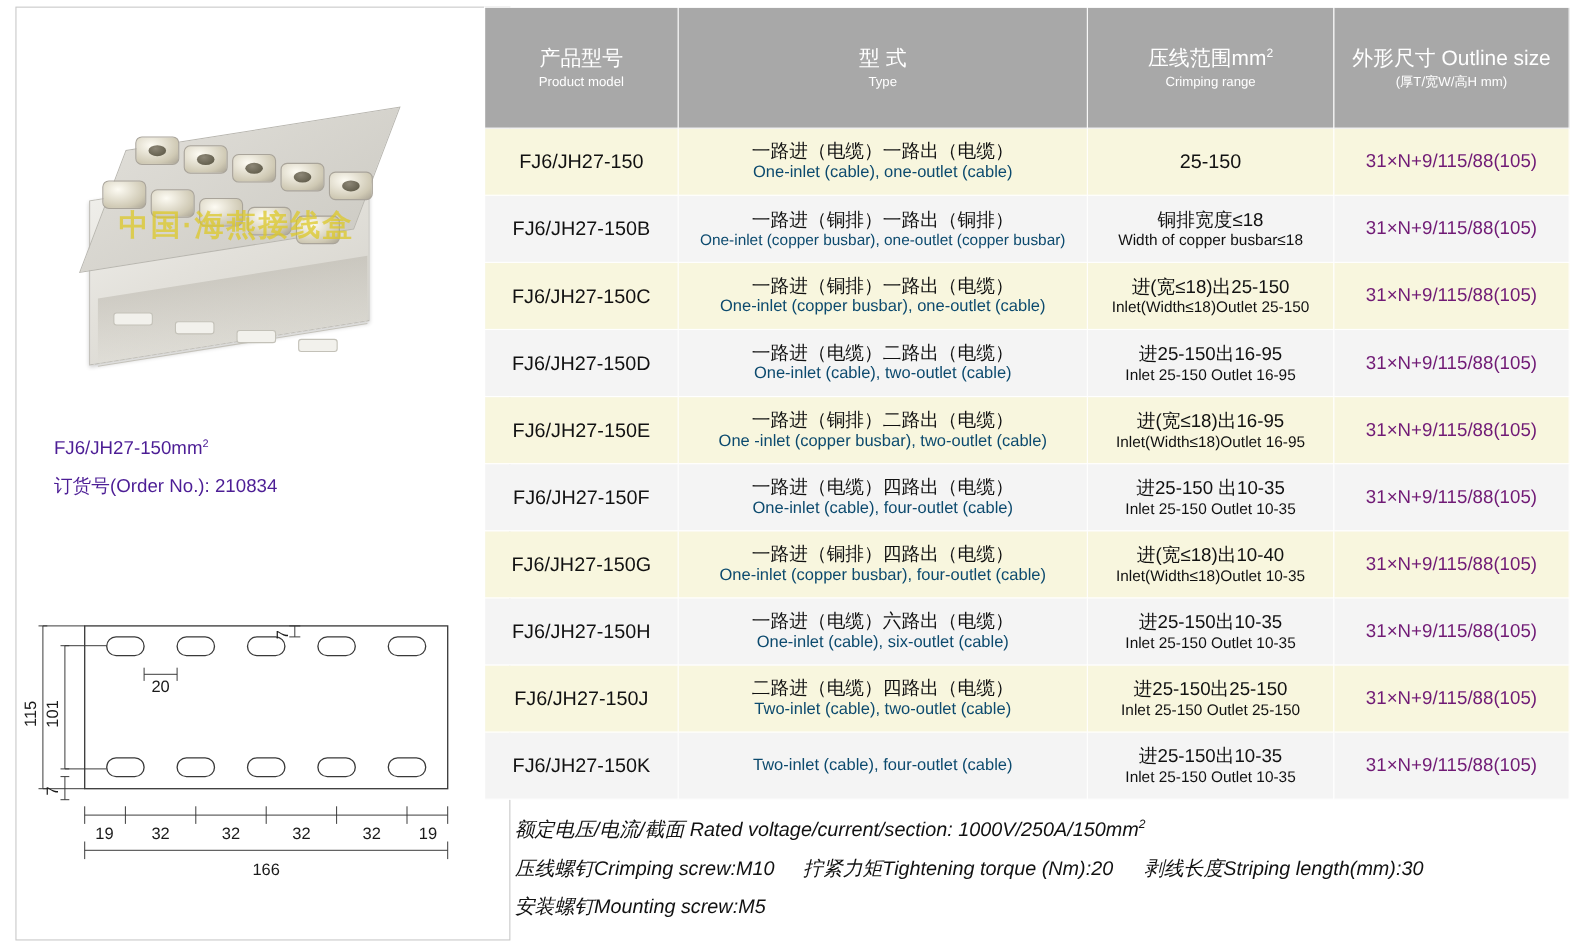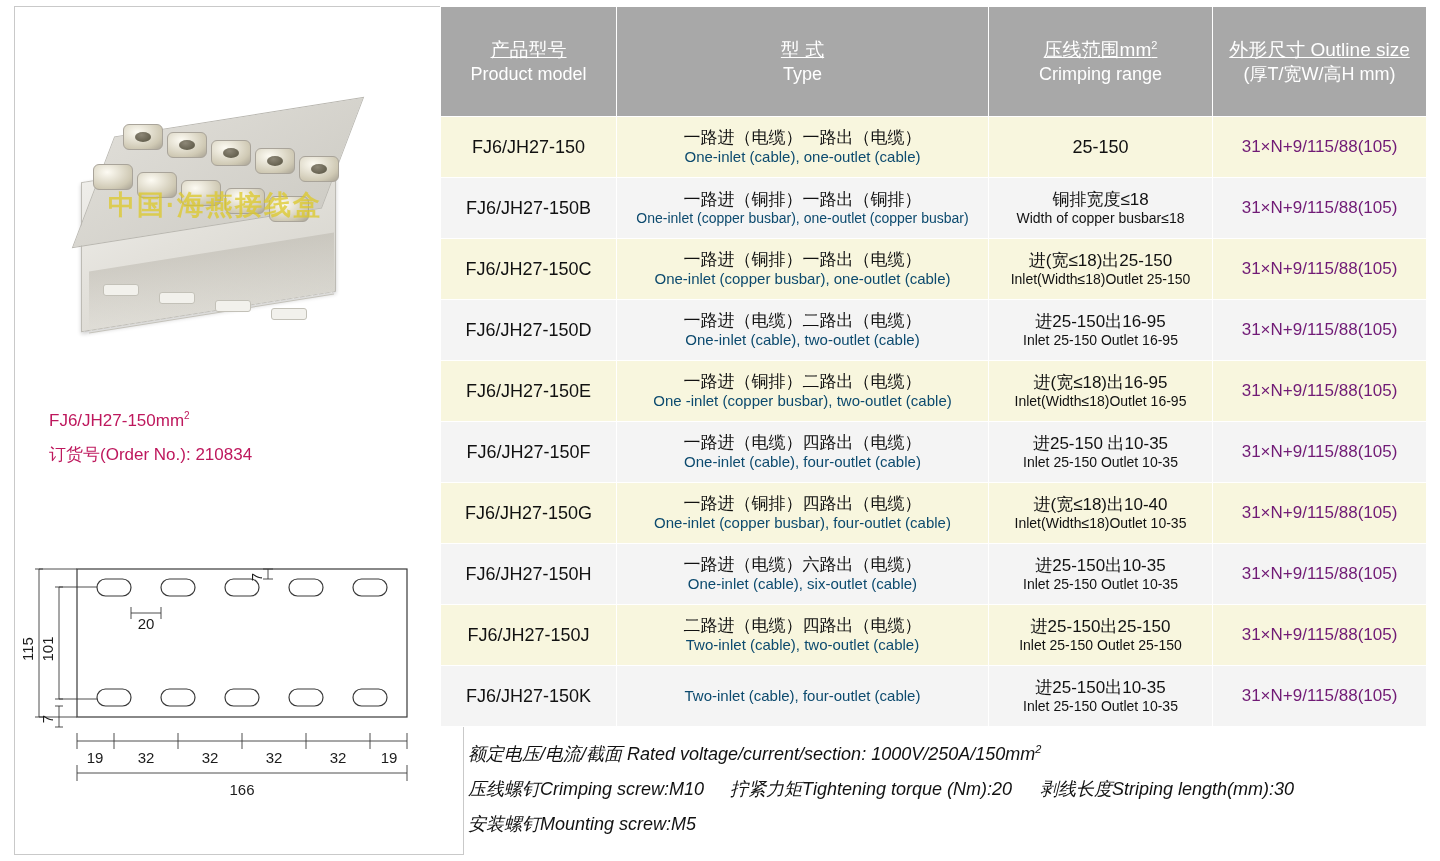--- a/index.html
+++ b/index.html
@@ -73,23 +73,23 @@
     font-size: 27px;
     font-weight: bold;
     color: rgba(220,200,40,0.75);
     letter-spacing: 2px;
     pointer-events: none;
     white-space: nowrap;
   }
 
   #caption {
     position: absolute;
-    left: 34px; top: 392px;
+    left: 34px; top: 380px;
     font-size: 17px;
-    color: #be185d;
+    color: #4c1d95;
     line-height: 34px;
   }
   #caption .sup { font-size: 10px; vertical-align: super; }
 
   
   #drawing {
     position: absolute;
     left: 0; top: 530px;
     width: 406px; height: 300px;
   }
@@ -110,22 +110,22 @@
     background: #a8a8a8;
     color: #ffffff;
     border: 1px solid #ffffff;
     font-weight: normal;
     padding: 6px 4px;
     height: 110px;
     vertical-align: middle;
     text-align: center;
     line-height: 1.35;
   }
-  th .cn { font-size: 19px; display: block; text-decoration: underline; }
-  th .en { font-size: 18px; display: block; }
+  th .cn { font-size: 19px; display: block; }
+  th .en { font-size: 12px; display: block; }
   th .sup { font-size: 11px; vertical-align: super; }
   col.c1 { width: 176px; }
   col.c2 { width: 372px; }
   col.c3 { width: 224px; }
   col.c4 { width: 214px; }
 
   td {
     border: 1px solid #ffffff;
     text-align: center;
     vertical-align: middle;

